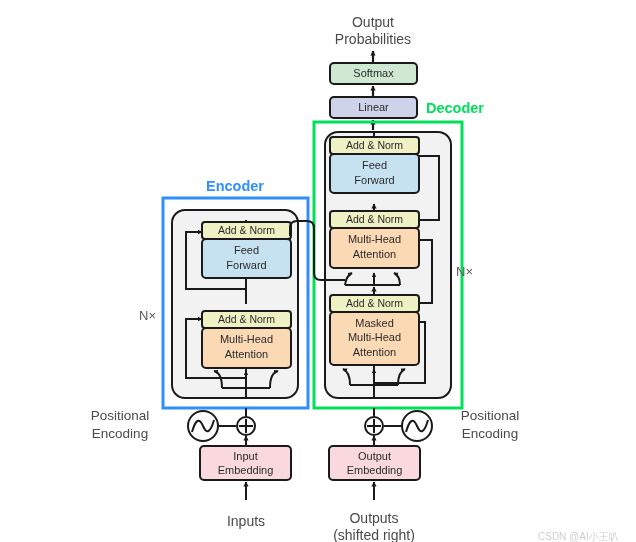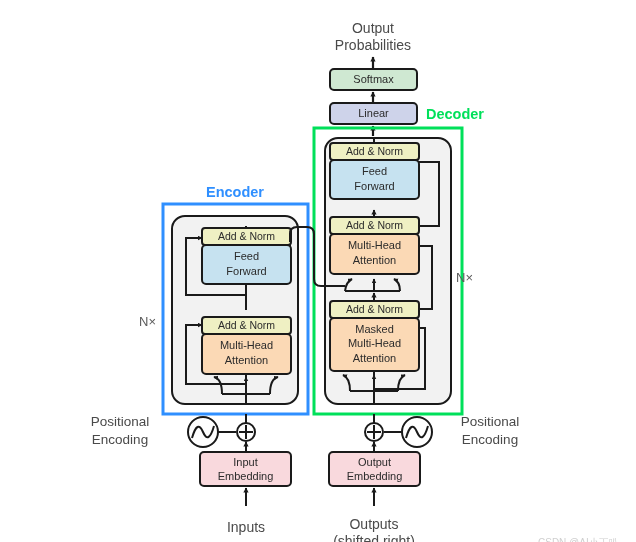--- a/index.html
+++ b/index.html
@@ -9,21 +9,21 @@
   }
   body {
     width: 636px;
     height: 542px;
     font-family: "Liberation Sans", sans-serif;
     overflow: hidden;
     position: relative;
   }
   #diagram-root {
     position: absolute;
-    left: 0; top: 14px;
+    left: 0; top: 8px;
     width: 636px;
     height: 396px;
   }
   svg { display: block; }
   .blk-text {
     font-family: "Liberation Sans", sans-serif;
     font-size: 11px;
     fill: #2b2b2b;
     text-anchor: middle;
     dominant-baseline: middle;

